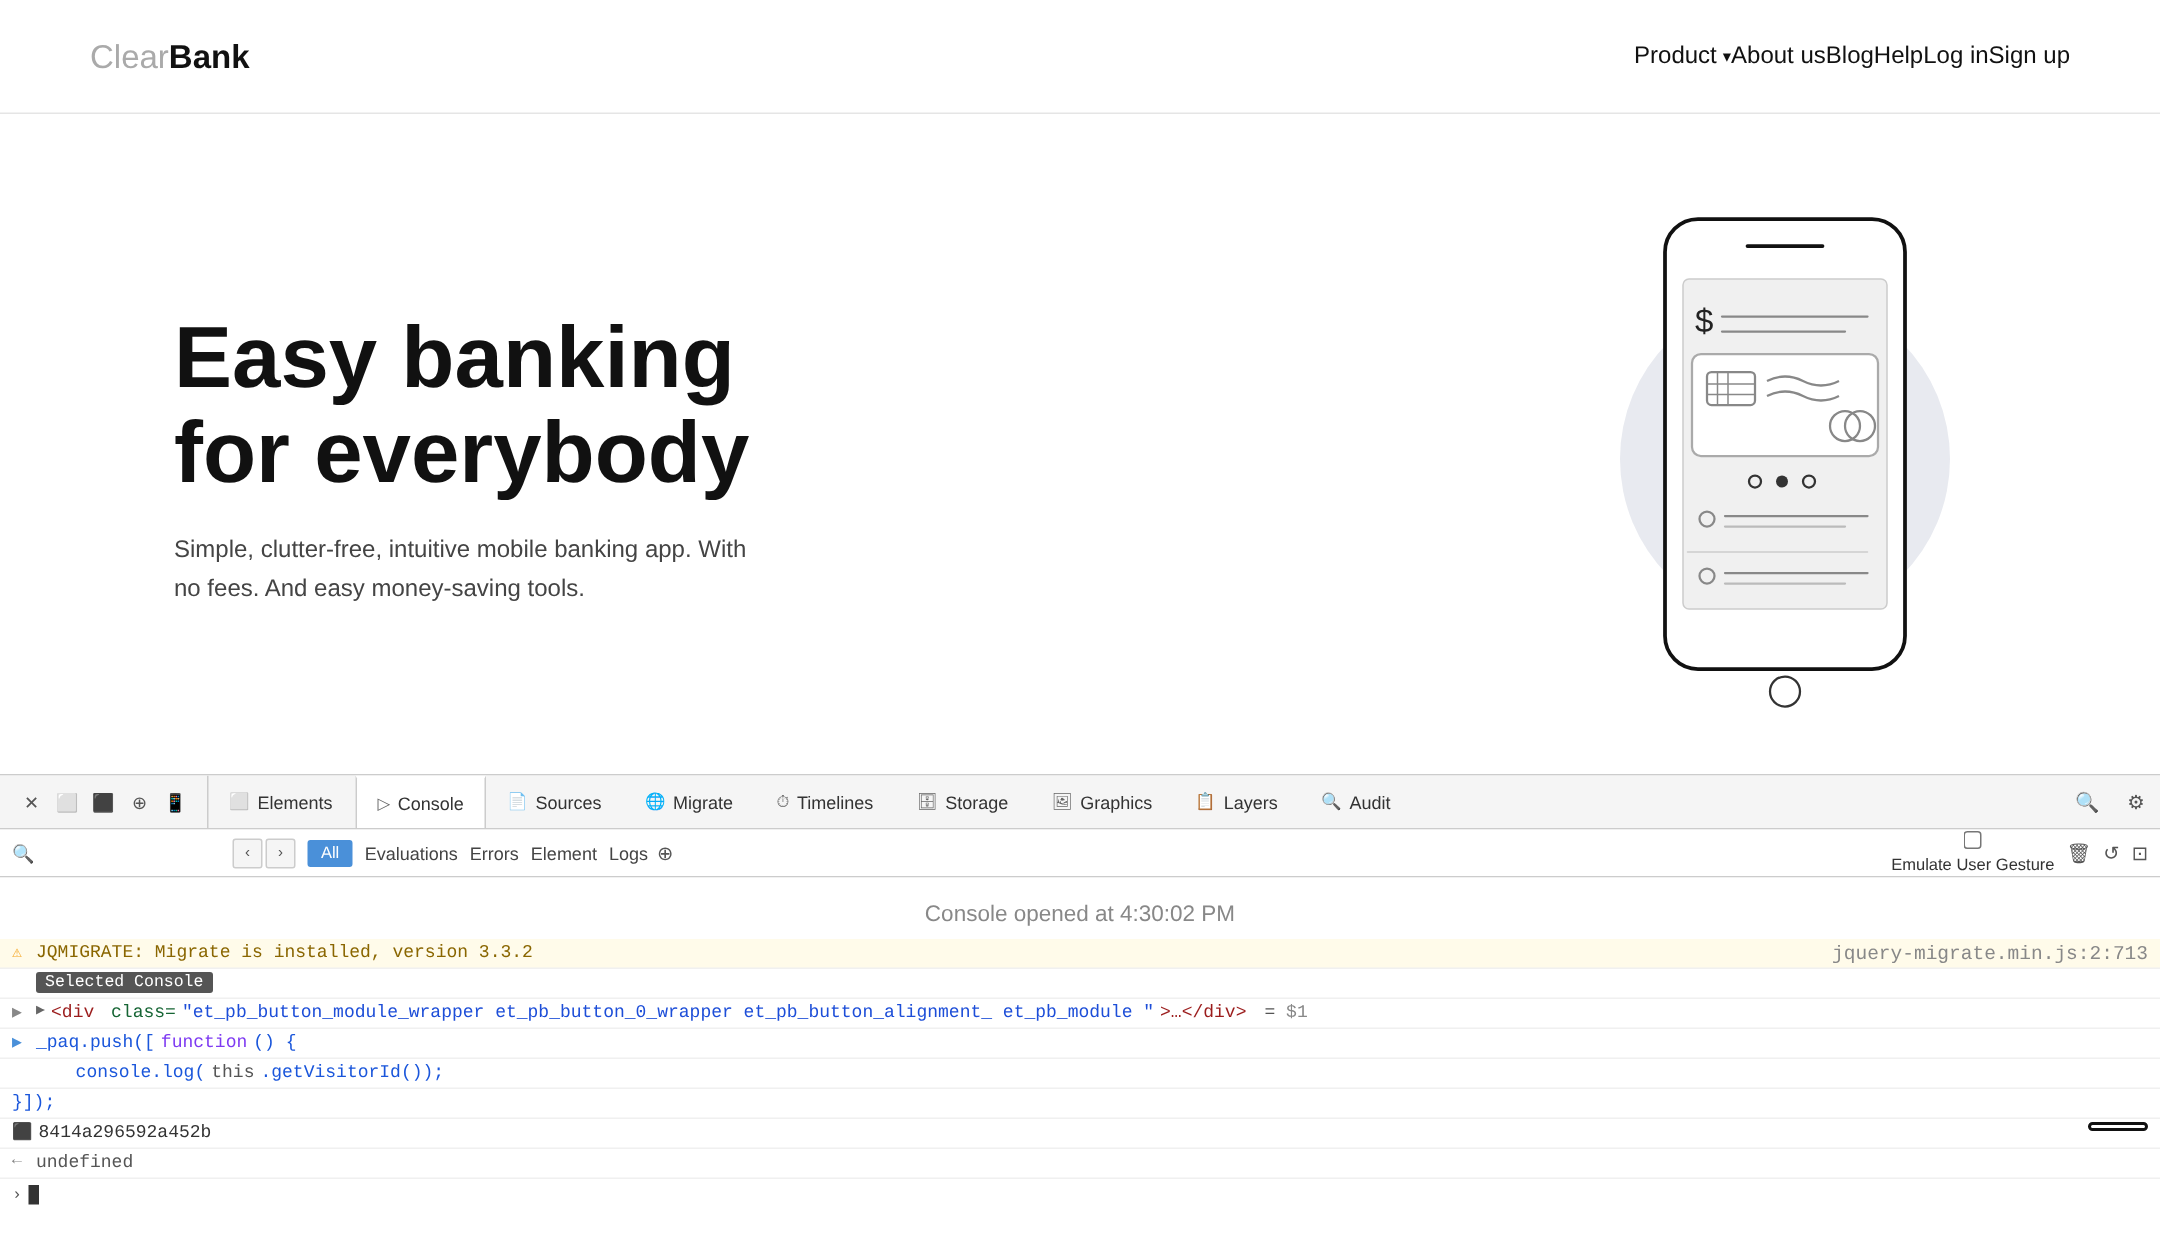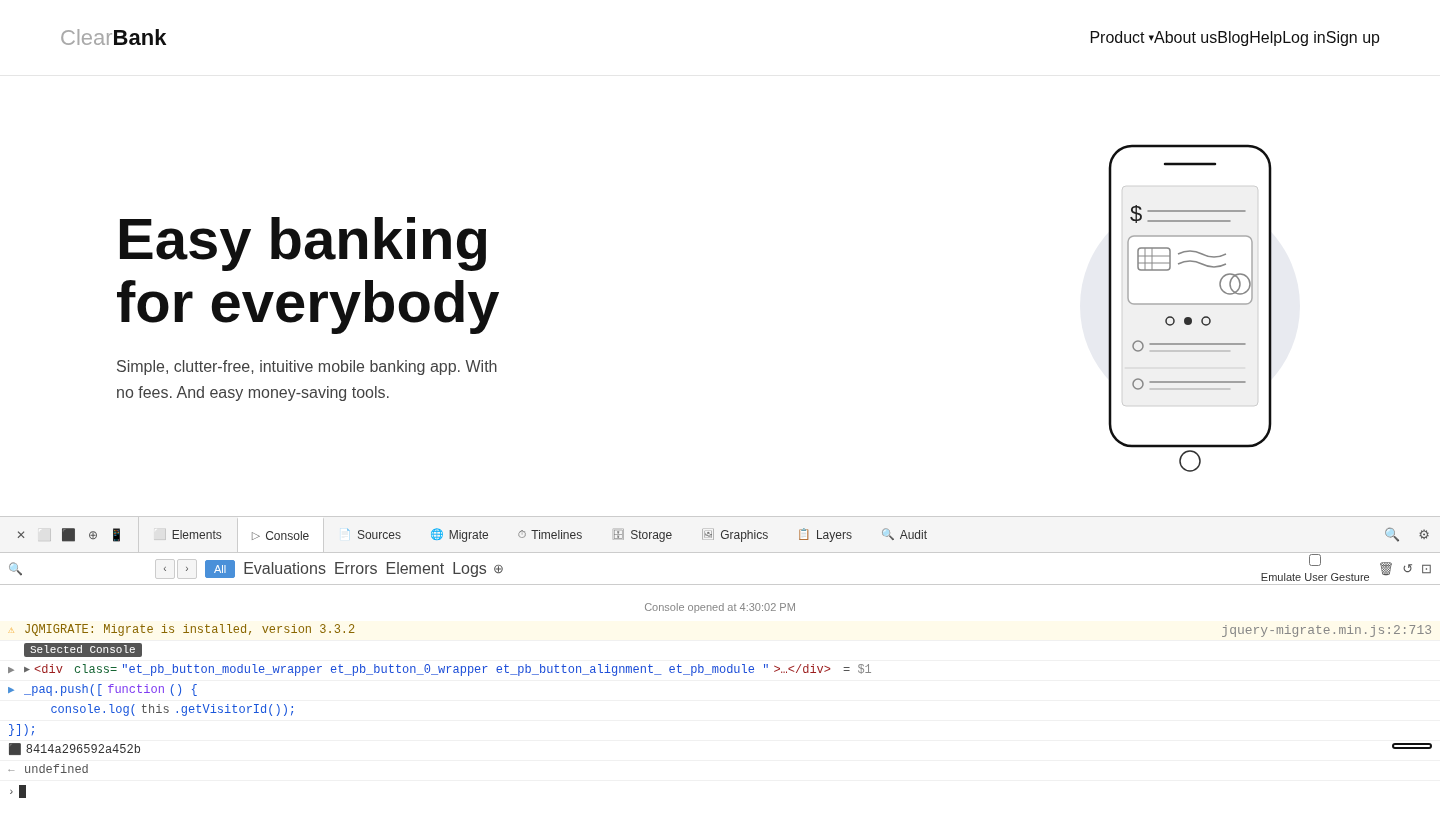--- a/index.html
+++ b/index.html
@@ -98,36 +98,36 @@
     .console-nav-btn {
       width: 20px; height: 20px; display: flex; align-items: center; justify-content: center;
       font-size: 10px; color: #555; border: 1px solid #ccc; background: #f5f5f5;
       cursor: pointer; border-radius: 2px;
     }
     .filter-btn {
       padding: 2px 8px; font-size: 11px; border: 1px solid #ccc;
       border-radius: 2px; cursor: pointer; background: #fff; color: #333;
     }
     .filter-btn.active { background: #4a90d9; color: #fff; border-color: #4a90d9; }
-    .filter-text { font-size: 16px; color: #444; margin-left: 4px; cursor: pointer; }
+    .filter-text { font-size: 12px; color: #444; margin-left: 4px; cursor: pointer; }
     .filter-icon-btn { font-size: 13px; color: #555; cursor: pointer; margin-left: 2px; }
     .console-bar-right { margin-left: auto; display: flex; align-items: center; gap: 8px; }
     .emulate-label { display: flex; align-items: center; gap: 5px; font-size: 11px; color: #333; flex-direction: column; }
     .emulate-checkbox { width: 12px; height: 12px; }
     .console-btn-icon {
       font-size: 13px; color: #555; cursor: pointer;
     }
 
     
     .console-content {
       background: #fff; flex: 1; overflow-y: auto;
       font-family: 'Courier New', monospace; font-size: 12px;
     }
     .console-time {
-      text-align: center; color: #888; font-size: 11px; padding: 16px 0 8px;
+      text-align: center; color: #888; font-size: 15px; padding: 16px 0 8px;
       font-family: sans-serif;
     }
     .console-line {
       display: flex; align-items: flex-start;
       padding: 2px 8px; border-bottom: 1px solid #f0f0f0;
       min-height: 20px; gap: 4px;
     }
     .ln-prefix { color: #888; font-size: 11px; min-width: 12px; }
     .ln-warn { color: #f5a623; }
     .ln-info { color: #4a90d9; }

